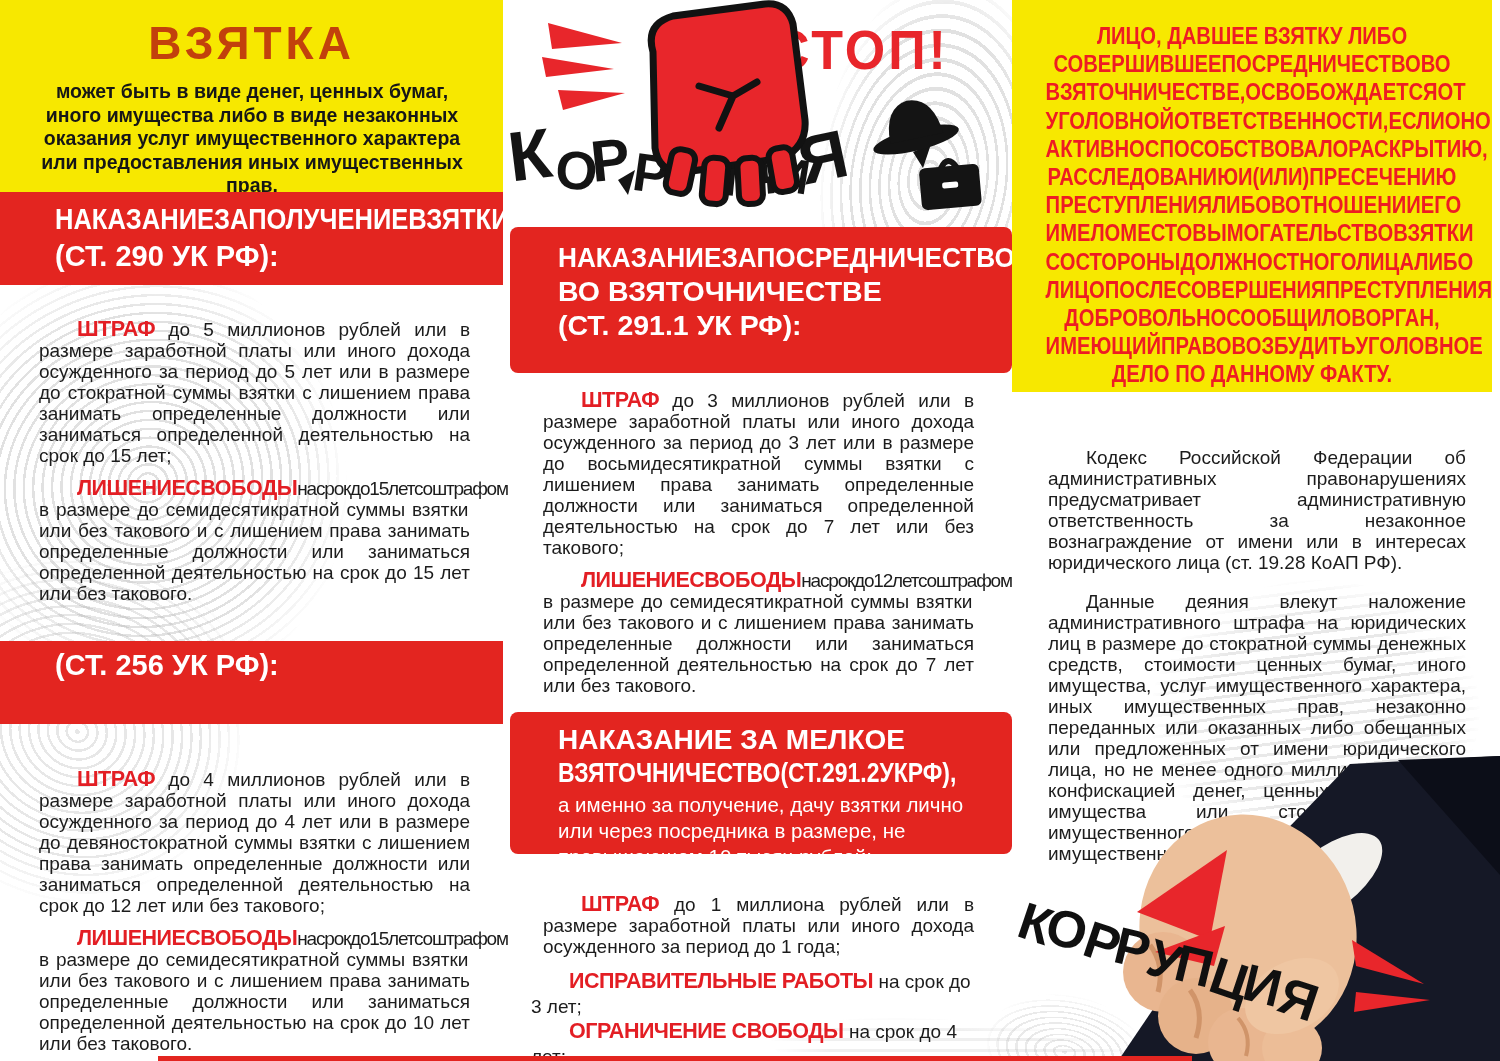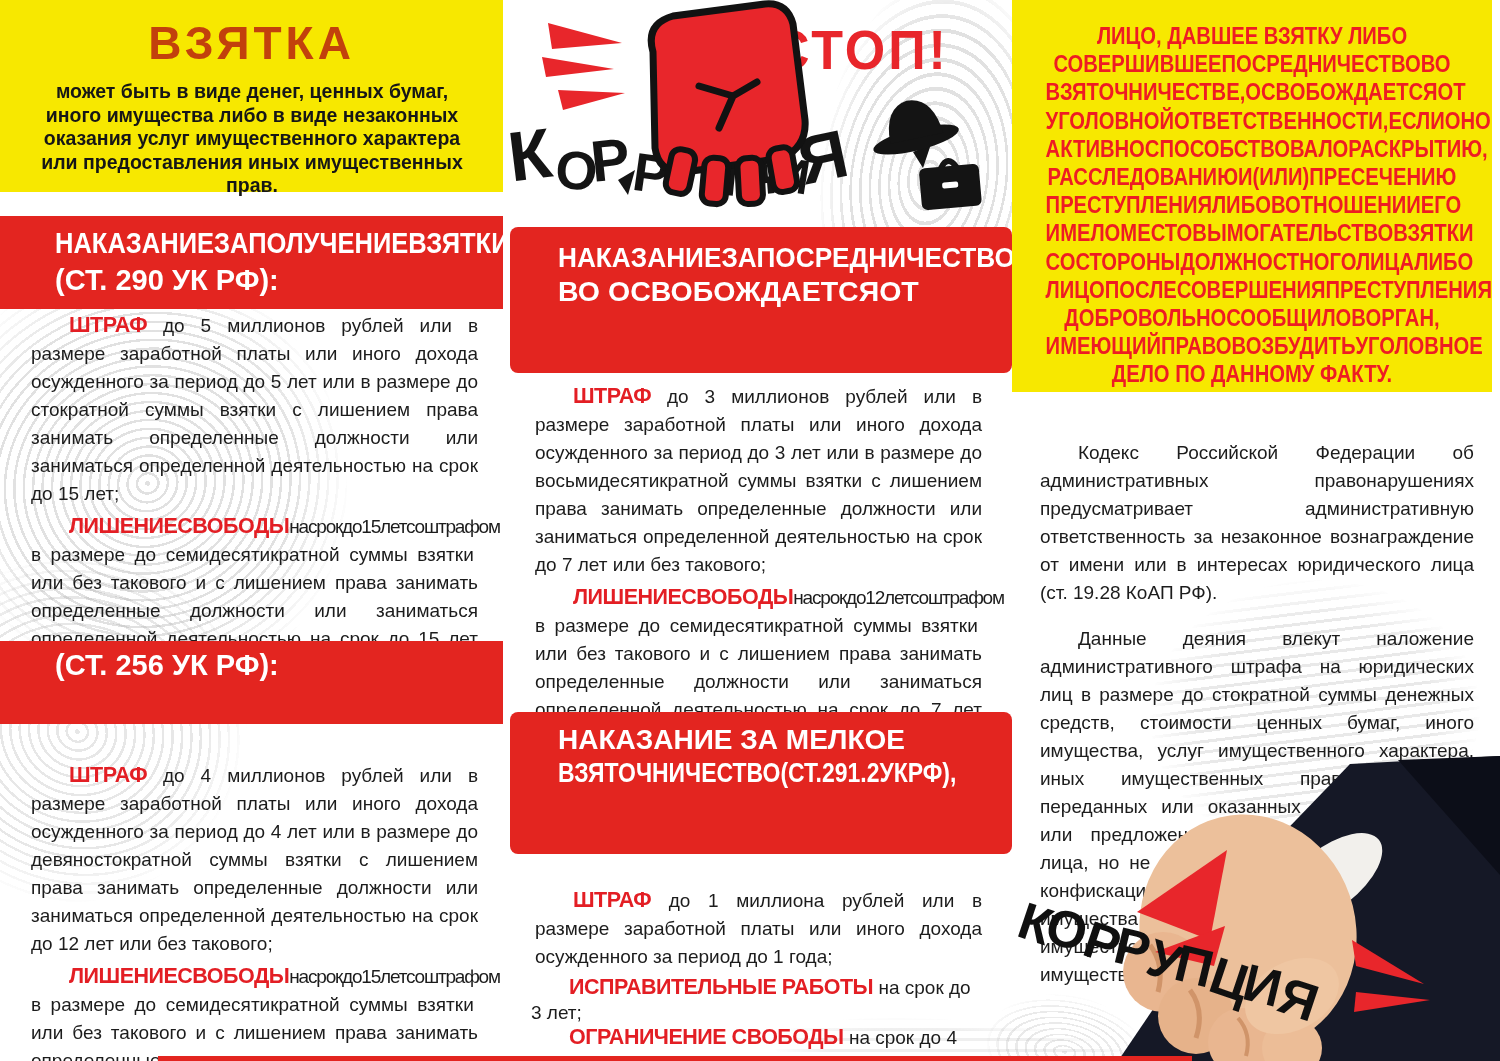--- a/index.html
+++ b/index.html
@@ -14,21 +14,21 @@
   .fp-lines{position:absolute;border-radius:50%;
       background:repeating-linear-gradient(176deg, rgba(165,165,165,.5) 0 3px, rgba(255,255,255,0) 3px 10.5px);
       -webkit-mask-image:radial-gradient(ellipse at center, #000 50%, transparent 72%);
       mask-image:radial-gradient(ellipse at center, #000 50%, transparent 72%);
       opacity:.5;pointer-events:none;}
   
   .yellow{position:absolute;background:#f7e800;}
   .banner{position:absolute;background:#e32520;color:#fff;font-weight:bold;box-sizing:border-box;}
   .banner .bl{white-space:nowrap;}
   .sec{position:absolute;color:#1c1c1c;}
-  .body{font-size:19px;line-height:28px;text-align:justify;text-indent:38px;margin:4px;}
+  .body{font-size:19px;line-height:21px;text-align:justify;text-indent:38px;margin:12px;}
   .lead{color:#e31e24;font-weight:bold;font-size:21.5px;letter-spacing:-.5px;text-transform:uppercase;}
   .squish{letter-spacing:-1.2px;}
   .sqz{transform:scaleX(.88);transform-origin:left center;display:inline-block;}
   .sqz92{transform:scaleX(.92);transform-origin:left center;display:inline-block;}
   .sqz82{transform:scaleX(.82);transform-origin:left center;display:inline-block;}
   
   .lp-title{position:absolute;left:0;top:16px;width:503px;text-align:center;
             color:#c2410c;font-size:46px;font-weight:bold;letter-spacing:4px;}
   .lp-intro{position:absolute;left:32px;top:80px;width:440px;text-align:center;
             color:#161616;font-size:19.5px;line-height:23.5px;font-weight:bold;}
@@ -80,21 +80,21 @@
   <div class="fp" style="left:820px;top:-30px;width:220px;height:400px;transform:rotate(8deg);"></div>
   <div class="fp-lines" style="left:1150px;top:580px;width:330px;height:270px;transform:rotate(-3deg);"></div>
   <div class="fp" style="left:1230px;top:920px;width:300px;height:220px;transform:rotate(-15deg);"></div>
   <div class="fp" style="left:985px;top:995px;width:160px;height:110px;transform:rotate(10deg);opacity:.4;"></div>
   <div class="fp-lines" style="left:770px;top:1020px;width:380px;height:70px;transform:rotate(4deg);opacity:.35;"></div>
 
   <div class="yellow" style="left:0;top:0;width:503px;height:192px;"></div>
   <div class="lp-title">ВЗЯТКА</div>
   <div class="lp-intro">может быть в виде денег, ценных бумаг, иного имущества либо в виде незаконных оказания услуг имущественного характера или предоставления иных имущественных прав.</div>
 
-  <div class="banner banner-l" style="left:0;top:192px;width:503px;height:93px;margin-top:24px;">
+  <div class="banner banner-l" style="left:0;top:192px;width:503px;height:93px;">
     <div class="bl sqz">НАКАЗАНИЕЗАПОЛУЧЕНИЕВЗЯТКИ</div>
     <div class="bl">(СТ. 290 УК РФ):</div>
   </div>
 
   <div class="sec" style="left:27px;top:307px;width:455px;">
     <p class="body"><span class="lead">ШТРАФ</span><span> до 5 миллионов рублей или в размере заработной платы или иного дохода осужденного за период до 5 лет или в размере до стократной суммы взятки с лишением права занимать определенные должности или заниматься определенной деятельностью на срок до 15 лет;</span></p>
     <p class="body"><span class="lead">ЛИШЕНИЕСВОБОДЫ</span><span class="squish">насрокдо15летсоштрафом</span><span> в размере до семидесятикратной суммы взятки или без такового и с лишением права занимать определенные должности или заниматься определенной деятельностью на срок до 15 лет или без такового.</span></p>
   </div>
 
   <div class="banner banner-l" style="left:0;top:641px;width:503px;height:83px;padding-top:6px;">
@@ -134,31 +134,33 @@
     </svg>
     <svg class="case" width="64" height="58" viewBox="0 0 64 58">
       <path d="M24,14 Q32,0 40,14" stroke="#141414" stroke-width="6" fill="none"></path>
       <rect x="2" y="12" width="60" height="42" rx="6" fill="#141414"></rect>
       <rect x="24" y="28" width="16" height="6" rx="2" fill="#ffffff"></rect>
     </svg>
   </div>
 
   <div class="banner banner-m1" style="left:510px;top:227px;width:502px;height:146px;">
     <div class="bl sqz92">НАКАЗАНИЕЗАПОСРЕДНИЧЕСТВО</div>
-    <div class="bl">ВО ОСВОБОЖДАЕТСЯОТ</div>
+    <div class="bl">ВО ВЗЯТОЧНИЧЕСТВЕ</div>
+    <div class="bl">(СТ. 291.1 УК РФ):</div>
   </div>
 
   <div class="sec" style="left:531px;top:378px;width:455px;">
     <p class="body"><span class="lead">ШТРАФ</span><span> до 3 миллионов рублей или в размере заработной платы или иного дохода осужденного за период до 3 лет или в размере до восьмидесятикратной суммы взятки с лишением права занимать определенные должности или заниматься определенной деятельностью на срок до 7 лет или без такового;</span></p>
     <p class="body"><span class="lead">ЛИШЕНИЕСВОБОДЫ</span><span class="squish">насрокдо12летсоштрафом</span><span> в размере до семидесятикратной суммы взятки или без такового и с лишением права занимать определенные должности или заниматься определенной деятельностью на срок до 7 лет или без такового.</span></p>
   </div>
 
   <div class="banner banner-m2" style="left:510px;top:712px;width:502px;height:142px;">
     <div class="bl">НАКАЗАНИЕ ЗА МЕЛКОЕ</div>
     <div class="bl sqz82">ВЗЯТОЧНИЧЕСТВО(СТ.291.2УКРФ),</div>
+    <div class="banner-sub">а именно за получение, дачу взятки лично или через посредника в размере, не превышающем 10 тысяч рублей:</div>
   </div>
 
   <div class="sec" style="left:531px;top:882px;width:455px;">
     <p class="body"><span class="lead">ШТРАФ</span><span> до 1 миллиона рублей или в размере заработной платы или иного дохода осужденного за период до 1 года;</span></p>
     <div class="item"><span class="lead">ИСПРАВИТЕЛЬНЫЕ РАБОТЫ</span><span> на срок до 3 лет;</span></div>
     <div class="item"><span class="lead">ОГРАНИЧЕНИЕ СВОБОДЫ</span><span> на срок до 4 лет;</span></div>
     <div class="item"><span class="lead">ЛИШЕНИЕ СВОБОДЫ</span><span> на срок до 3 лет.</span></div>
   </div>
 
   <div class="yellow" style="left:1012px;top:0;width:480px;height:392px;padding-top:22px;box-sizing:border-box;">

